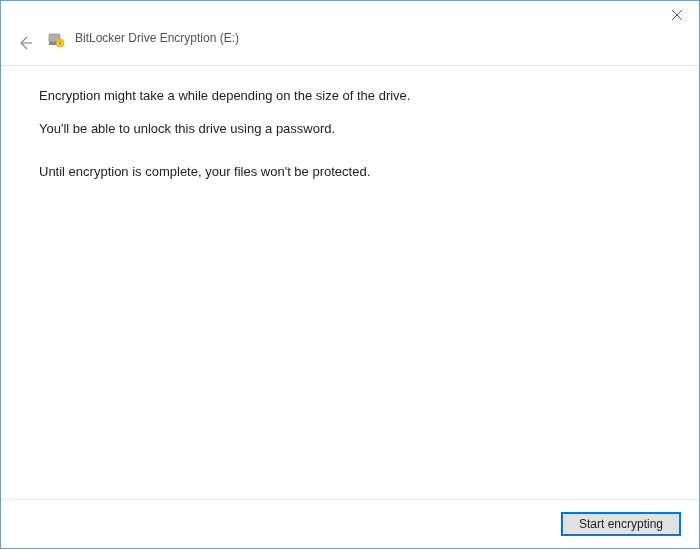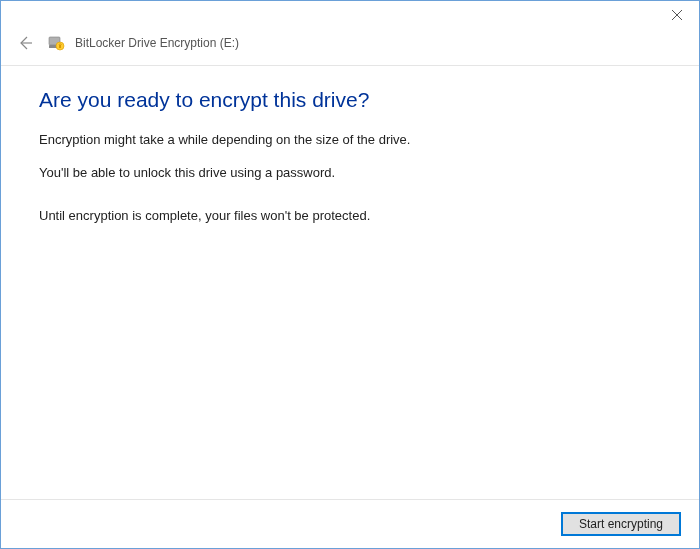--- a/index.html
+++ b/index.html
@@ -32,21 +32,20 @@
     height: 28px;
     display: flex;
     align-items: center;
     justify-content: center;
     color: #555;
   }
   .close-btn svg { width: 10px; height: 10px; }
 
   .header {
     display: flex;
-    align-items: center;
     padding: 0 12px 10px 12px;
     gap: 10px;
     border-bottom: 1px solid #e5e5e5;
   }
   .back-btn {
     width: 24px;
     height: 24px;
     display: flex;
     align-items: center;
     justify-content: center;
@@ -140,21 +139,20 @@
         <rect x="2" y="11" width="11" height="3" rx="0.5" fill="#888"></rect>
         <circle cx="13" cy="12" r="4" fill="#ffcc33" stroke="#d99a00" stroke-width="0.6"></circle>
         <rect x="12" y="11" width="2" height="3" fill="#d99a00"></rect>
         <path d="M12 11 a1.2 1.2 0 0 1 2.4 0" fill="none" stroke="#d99a00" stroke-width="0.8"></path>
       </svg>
     </div>
     <div class="header-title">BitLocker Drive Encryption (E:)</div>
   </div>
 
   <div class="content">
-    <h1 class="heading">Are you ready to encrypt this drive?</h1>
     <p class="body-text">Encryption might take a while depending on the size of the drive.</p>
     <p class="body-text">You'll be able to unlock this drive using a password.</p>
     <p class="body-text spaced-top">Until encryption is complete, your files won't be protected.</p>
   </div>
 
   <div class="footer">
     <button class="btn primary">Start encrypting</button>
   </div>
 
 </div>

